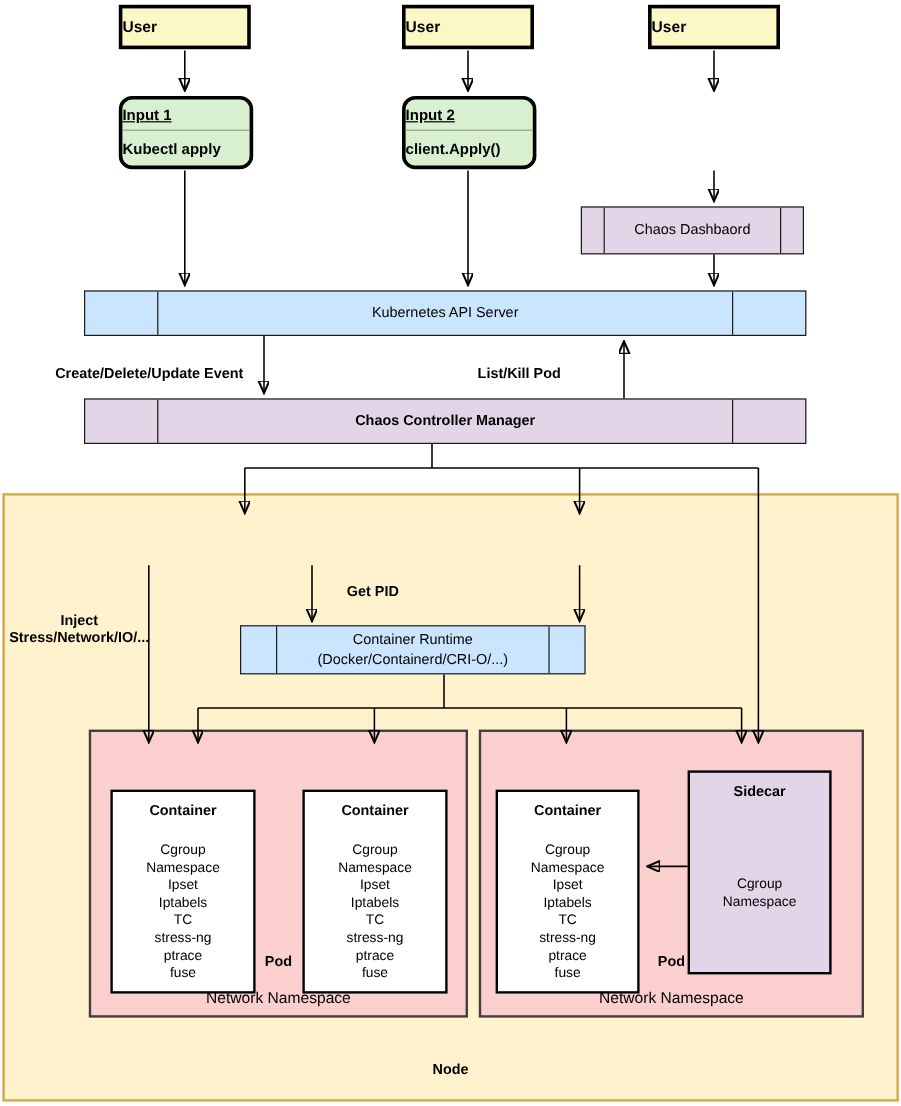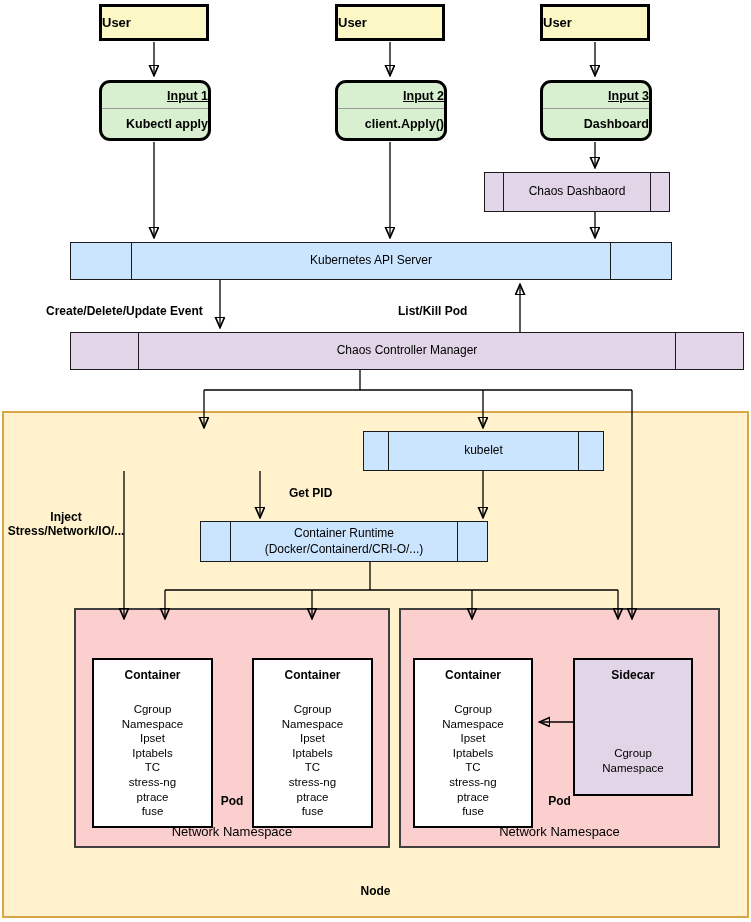--- a/index.html
+++ b/index.html
@@ -11,21 +11,21 @@
 
   
   .user-box{
     background:#FBF8C6;border:3px solid #000;
     display:flex;align-items:center;justify-content:flex-start;
     font-weight:bold;font-size:13px;
   }
   
   .input-box{
     background:#D8F0D0;border:3px solid #000;border-radius:11px;
-    font-weight:bold;font-size:12.5px;text-align:right;
+    font-weight:bold;font-size:12.5px;text-align:left;
   }
   .input-title{margin-top:6px;text-decoration:underline;}
   .input-sep{border-top:1px solid #9a9a9a;margin-top:5px;}
   .input-label{margin-top:8px;}
 
   
   .bar{
     display:flex;align-items:center;justify-content:center;
     font-size:12px;line-height:1.3;border:1px solid #1a1a1a;text-align:center;
   }
@@ -79,44 +79,36 @@
   <div class="abs input-box" style="left:99px;top:80px;width:112px;height:61px;">
     <div class="input-title">Input 1</div>
     <div class="input-sep"></div>
     <div class="input-label">Kubectl apply</div>
   </div>
   <div class="abs input-box" style="left:335px;top:80px;width:112px;height:61px;">
     <div class="input-title">Input 2</div>
     <div class="input-sep"></div>
     <div class="input-label">client.Apply()</div>
   </div>
-  <div class="abs input-box" style="left:540px;top:80px;width:112px;height:61px;">
-    <div class="input-title">Input 3</div>
-    <div class="input-sep"></div>
-    <div class="input-label">Dashboard</div>
-  </div>
 
   <div class="abs bar blue" style="left:70px;top:242px;width:602px;height:38px;">
     <span>Kubernetes API Server</span>
   </div>
 
   <div class="abs bar purple" style="left:484px;top:172px;width:186px;height:40px;">
     <span>Chaos Dashbaord</span>
   </div>
 
-  <div class="abs bar purple" style="left:70px;top:332px;width:674px;height:38px;">
+  <div class="abs bar purple" style="left:70px;top:332px;width:602px;height:38px;font-weight:bold;">
     <span>Chaos Controller Manager</span>
   </div>
 
   <div class="abs lbl" style="left:46px;top:304px;">Create/Delete/Update Event</div>
   <div class="abs lbl" style="left:398px;top:304px;">List/Kill Pod</div>
 
-  <div class="abs bar blue" style="left:363px;top:431px;width:241px;height:40px;">
-    <span>kubelet</span>
-  </div>
 
   <div class="abs lbl" style="left:289px;top:486px;">Get PID</div>
 
   <div class="abs lbl center" style="left:0px;top:510px;width:132px;">
     <div>Inject</div>
     <div>Stress/Network/IO/...</div>
   </div>
 
   <div class="abs bar blue" style="left:200px;top:521px;width:288px;height:41px;">
     <span>
@@ -158,21 +150,21 @@
         <div>Cgroup</div>
         <div>Namespace</div>
         <div>Ipset</div>
         <div>Iptabels</div>
         <div>TC</div>
         <div>stress-ng</div>
         <div>ptrace</div>
         <div>fuse</div>
       </div>
   </div>
-  <div class="abs container-box sidecar-box" style="left:573px;top:622px;width:120px;height:138px;">
+  <div class="abs container-box sidecar-box" style="left:573px;top:606px;width:120px;height:170px;">
     <div class="box-title">Sidecar</div>
     <div class="items">
         <div>Cgroup</div>
         <div>Namespace</div>
       </div>
   </div>
 
   <div class="abs lbl center" style="left:74px;top:794px;width:316px;">Pod</div>
   <div class="abs lbl-normal center" style="left:74px;top:824px;width:316px;">Network Namespace</div>
   <div class="abs lbl center" style="left:399px;top:794px;width:321px;">Pod</div>

